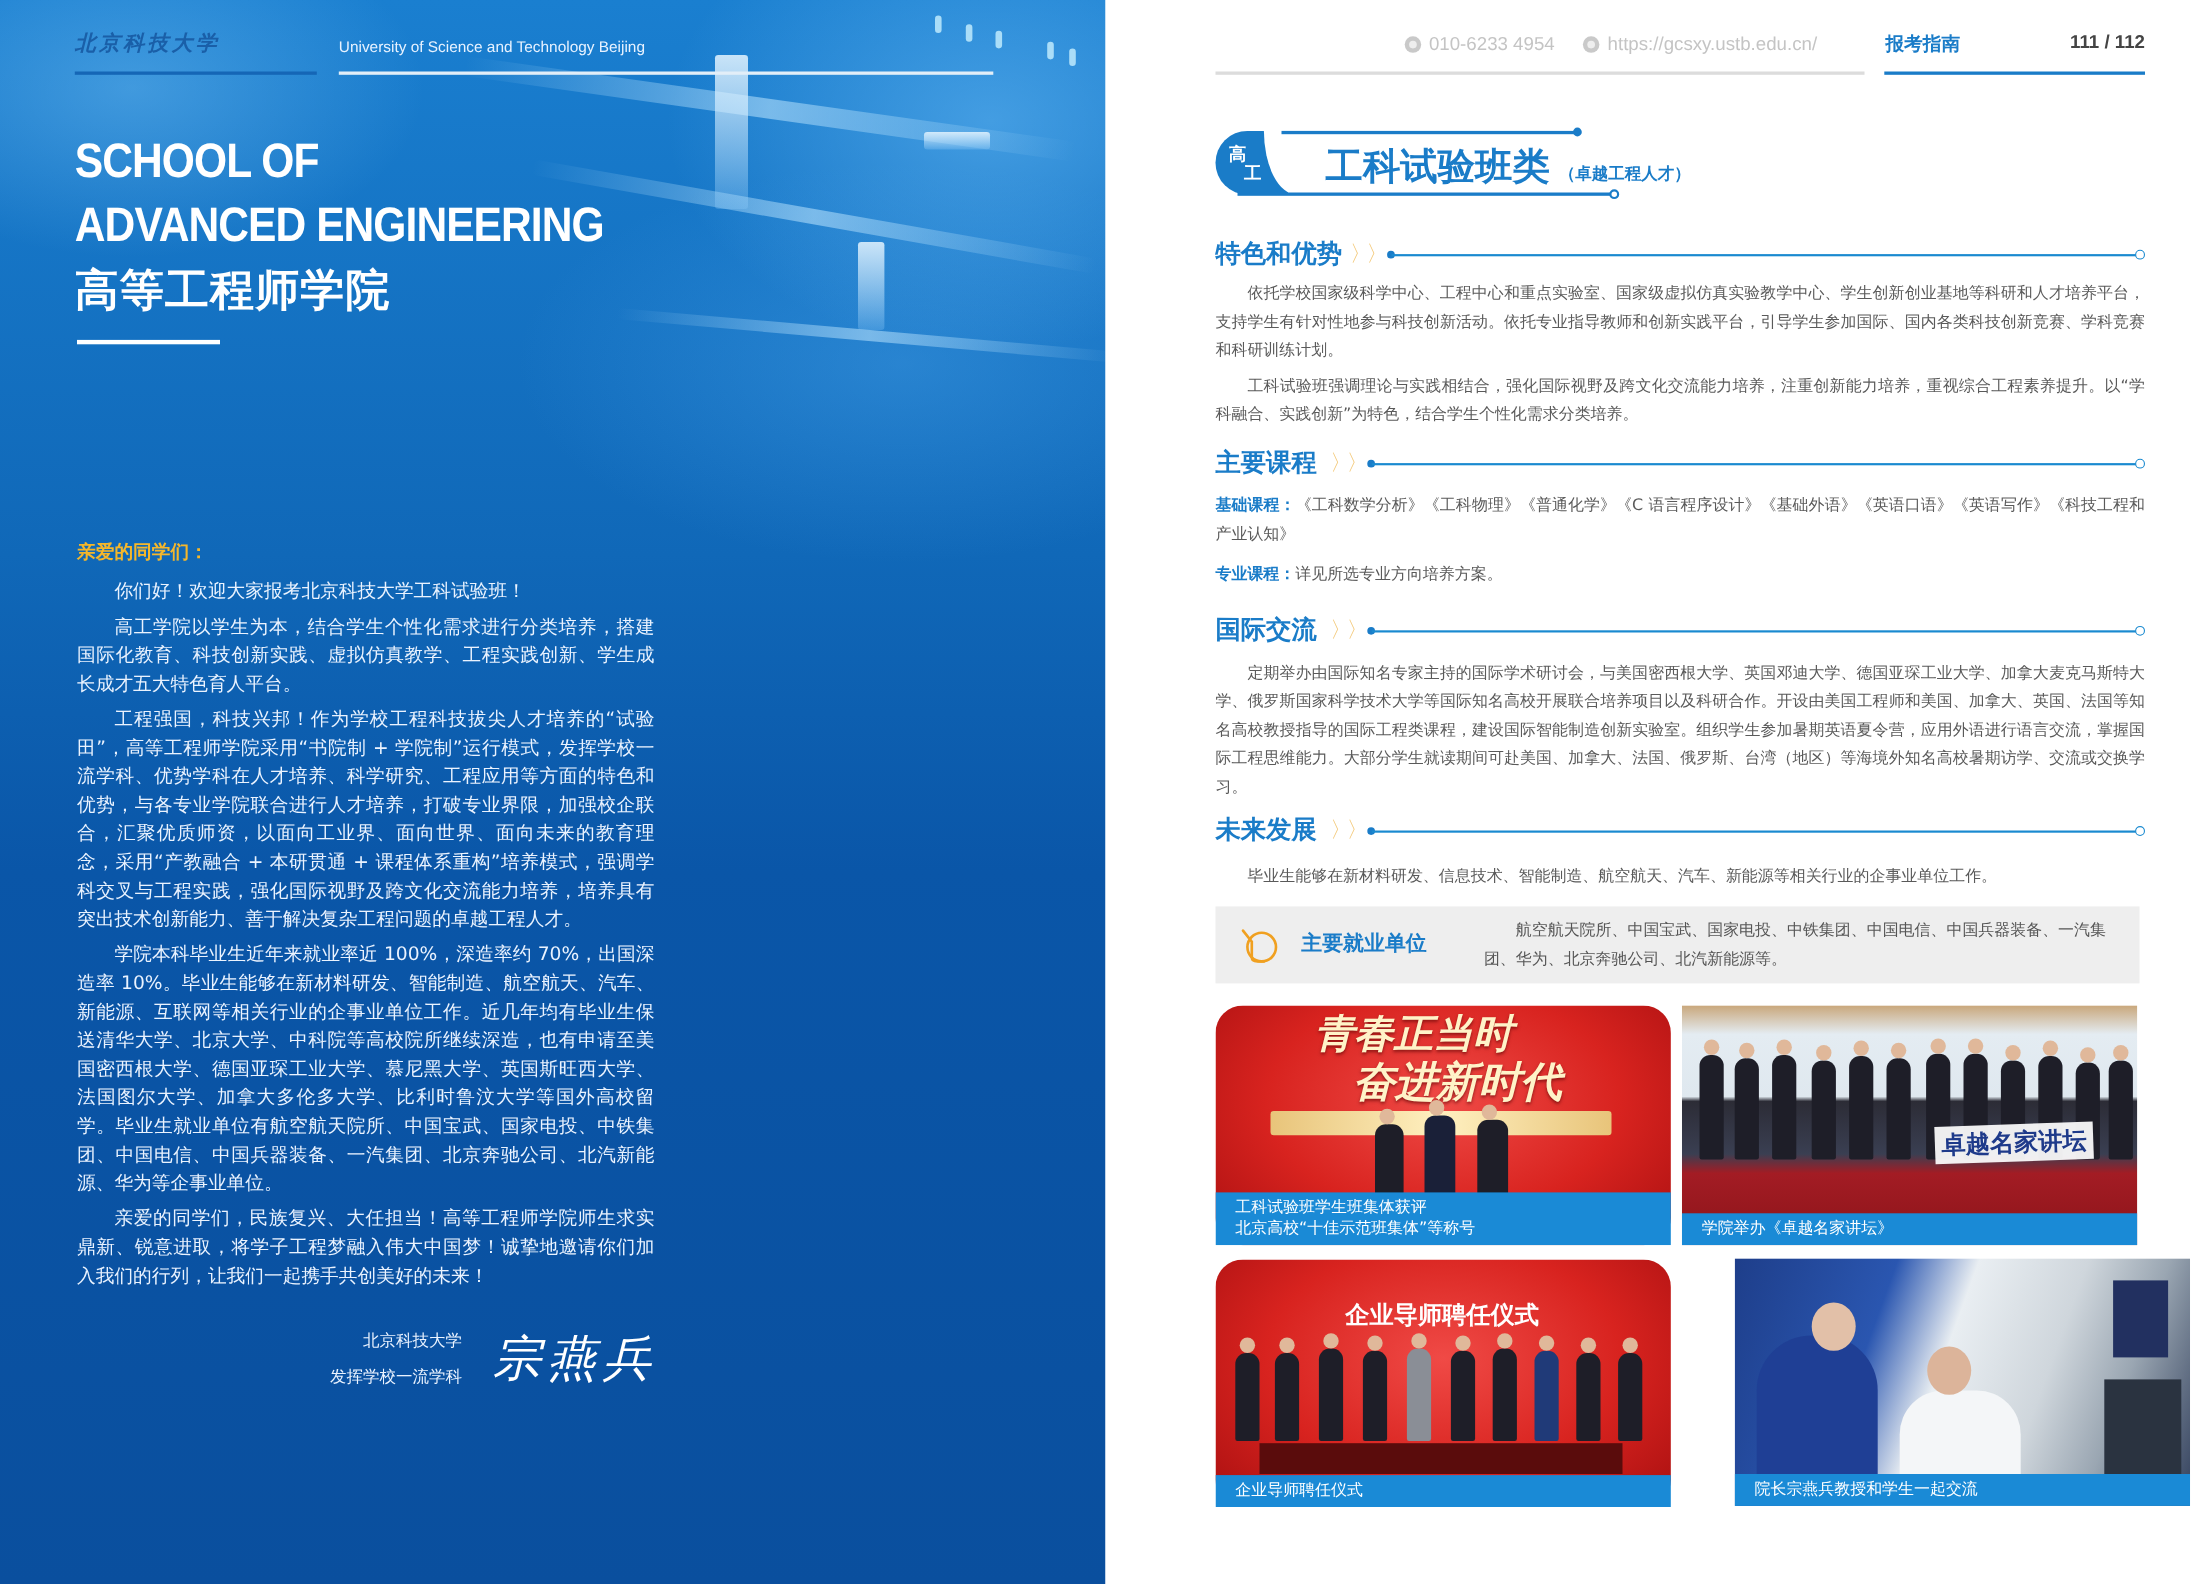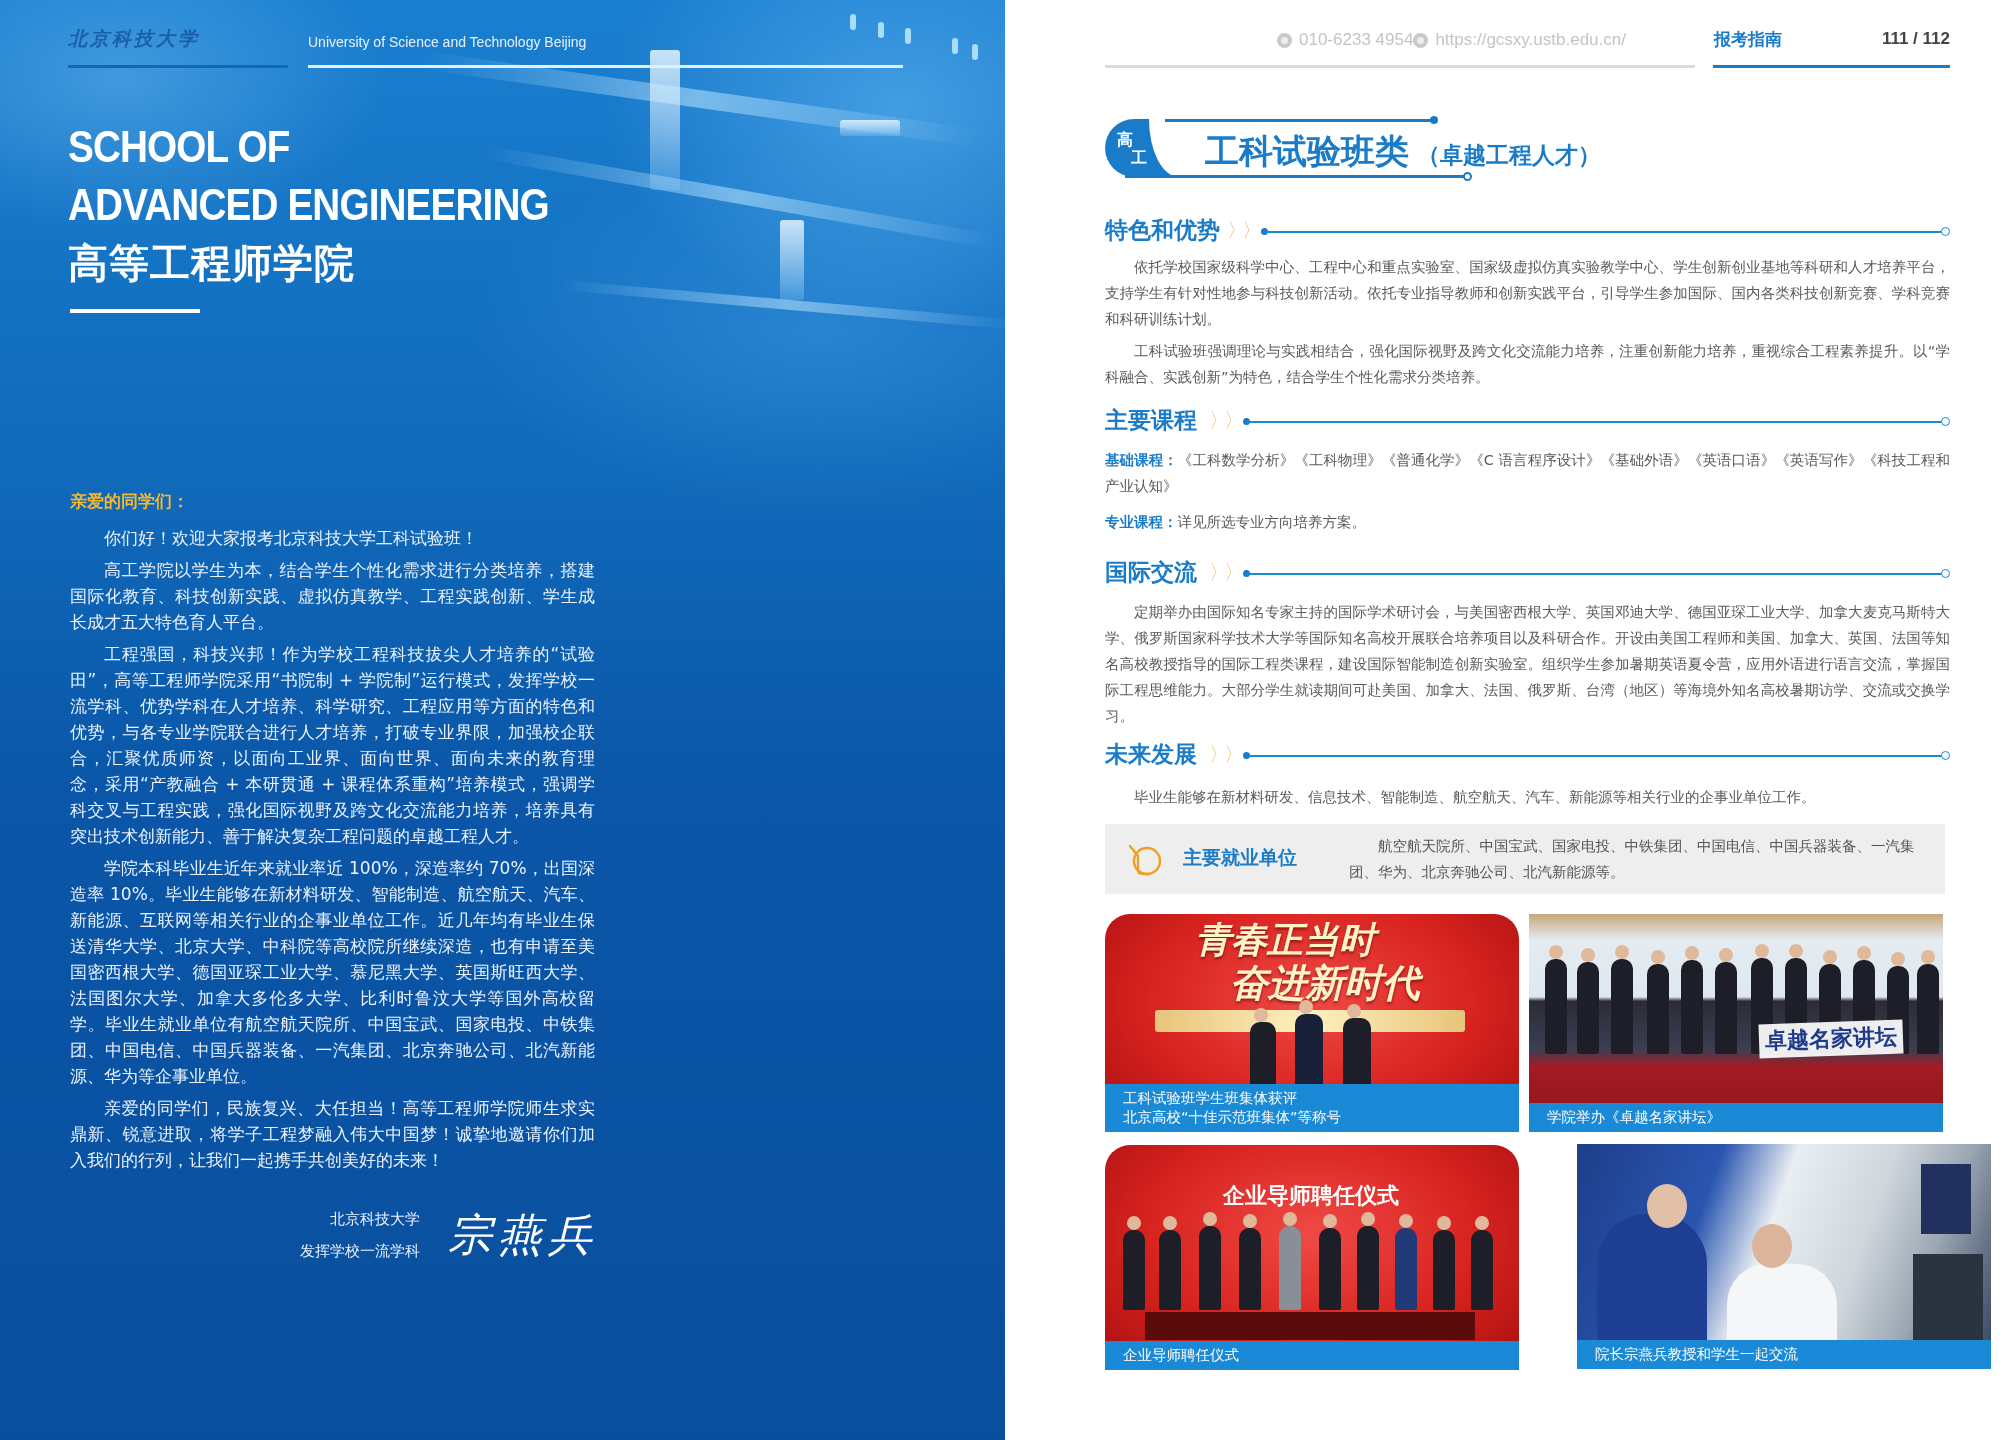--- a/index.html
+++ b/index.html
@@ -36,39 +36,39 @@
 
     .sign { position: absolute; left: 270px; top: 1210px; width: 320px; }
     .sign-org { position: absolute; right: 170px; text-align: right; font-size: 15px; color: #eaf3ff; white-space: nowrap; }
     .sign-org.l1 { top: 0; }
     .sign-org.l2 { top: 32px; }
     .signature { position: absolute; left: 178px; top: -4px; font-family: "DejaVu Serif", serif; font-style: italic; font-size: 44px; color: #ffffff; letter-spacing: 6px; white-space: nowrap; }
 
     
     .right-page { position: absolute; left: 1005px; top: 0; width: 1002px; height: 1440px; background: #ffffff; color: #555; }
     .rp-header { position: absolute; left: 100px; top: 28px; width: 845px; height: 40px; }
-    .hdr-contact { position: absolute; left: 172px; top: 2px; font-family: "Liberation Sans", sans-serif; font-size: 17px; color: #c4c4c4; white-space: nowrap; display: flex; align-items: center; }
+    .hdr-contact { position: absolute; left: 172px; top: 2px; font-family: "Liberation Sans", sans-serif; font-size: 17px; color: #c4c4c4; white-space: nowrap; display: flex; align-items: center; gap: 26px; }
     .hdr-contact .item { display: flex; align-items: center; gap: 7px; }
     .ico-circle { width: 15px; height: 15px; border-radius: 50%; background: #c9c9c9; position: relative; display: inline-block; }
     .ico-circle::after { content: ""; position: absolute; left: 4px; top: 4px; width: 7px; height: 7px; border-radius: 50%; background: #eee; }
     .hdr-guide { position: absolute; left: 609px; top: 0; color: #1a7cc8; font-weight: bold; font-size: 17px; }
     .hdr-page { position: absolute; right: 0; top: 1px; color: #444; font-weight: bold; font-size: 17px; font-family: "Liberation Sans", sans-serif; }
     .hdr-rule-grey { position: absolute; left: 0; top: 37px; width: 590px; height: 3px; background: #dcdcdc; }
     .hdr-rule-blue { position: absolute; left: 608px; top: 37px; width: 237px; height: 3px; background: #1a7cc8; }
 
     .program-banner { position: absolute; left: 100px; top: 117px; width: 480px; height: 62px; }
     .pb-badge { position: absolute; left: 0; top: 2px; width: 66px; height: 58px; border-radius: 30px 0 0 30px; background: #1a7cc8; color: #fff; font-weight: bold; font-size: 16px; line-height: 18px; padding: 12px 0 0 12px; }
     .pb-badge .c2 { display: block; padding-left: 14px; }
     .pb-curve { position: absolute; left: 44px; top: 2px; width: 40px; height: 58px; border-radius: 0 0 0 30px / 0 0 0 58px; background: #fff; }
     .pb-line-top { position: absolute; left: 60px; top: 2px; width: 268px; height: 3px; background: #1a7cc8; }
     .pb-dot-top { position: absolute; left: 325px; top: -1px; width: 8px; height: 8px; border-radius: 50%; background: #1a7cc8; }
     .pb-line-bot { position: absolute; left: 20px; top: 58px; width: 340px; height: 3px; background: #1a7cc8; }
     .pb-dot-bot { position: absolute; left: 358px; top: 55px; width: 9px; height: 9px; border-radius: 50%; border: 2px solid #1a7cc8; background: #fff; }
     .pb-title { position: absolute; left: 100px; top: 12px; color: #1a7cc8; font-size: 34px; font-weight: bold; white-space: nowrap; }
-    .pb-sub { font-size: 23px; margin-left: 8px; }
+    .pb-sub { font-size: 15px; margin-left: 8px; }
 
     .section-head { position: absolute; left: 100px; width: 845px; height: 34px; }
     .section-head .label { position: absolute; left: 0; top: 0; color: #1a7cc8; font-weight: bold; font-size: 23px; white-space: nowrap; }
     .section-head .chev { position: absolute; top: 2px; color: #f3c97a; font-size: 20px; letter-spacing: -5px; }
     .section-head .rule { position: absolute; top: 16px; height: 2px; background: #1a8ad0; right: 6px; }
     .section-head .dot-s { position: absolute; top: 13px; width: 7px; height: 7px; border-radius: 50%; background: #1a7cc8; }
     .section-head .dot-e { position: absolute; top: 12px; right: 0; width: 9px; height: 9px; border-radius: 50%; border: 1.5px solid #1a8ad0; background: #fff; }
 
     .body-text { position: absolute; left: 100px; width: 845px; font-size: 14.5px; line-height: 26px; color: #5a5a5a; text-align: justify; }
     .body-text p { text-indent: 2em; margin-bottom: 6px; }

